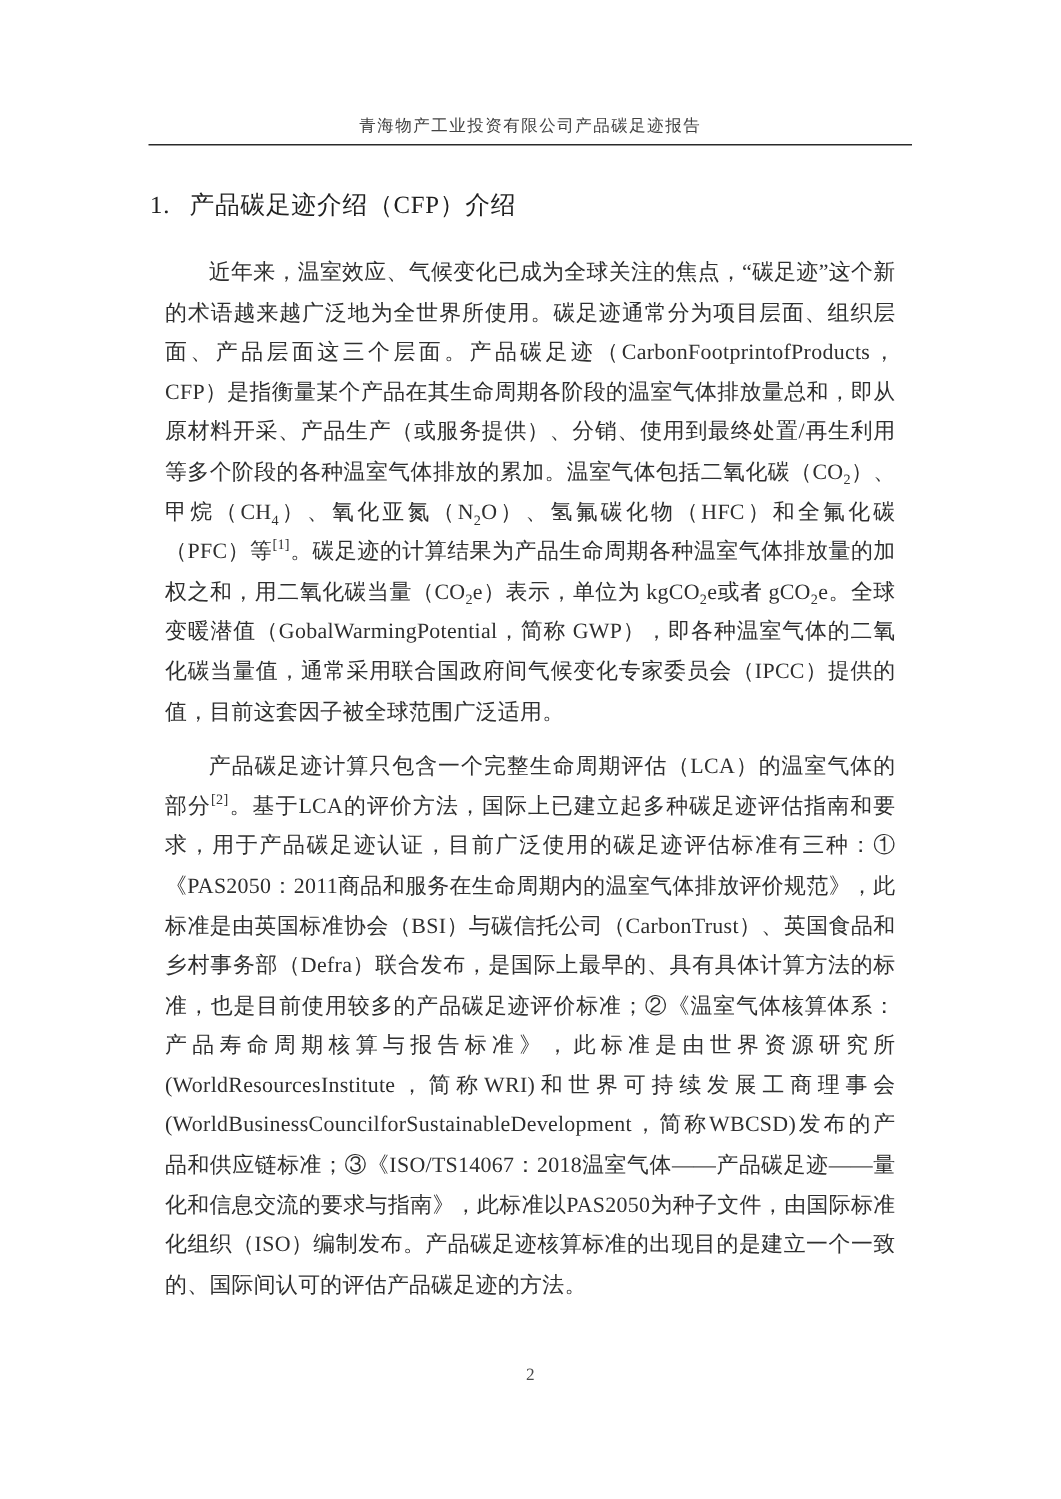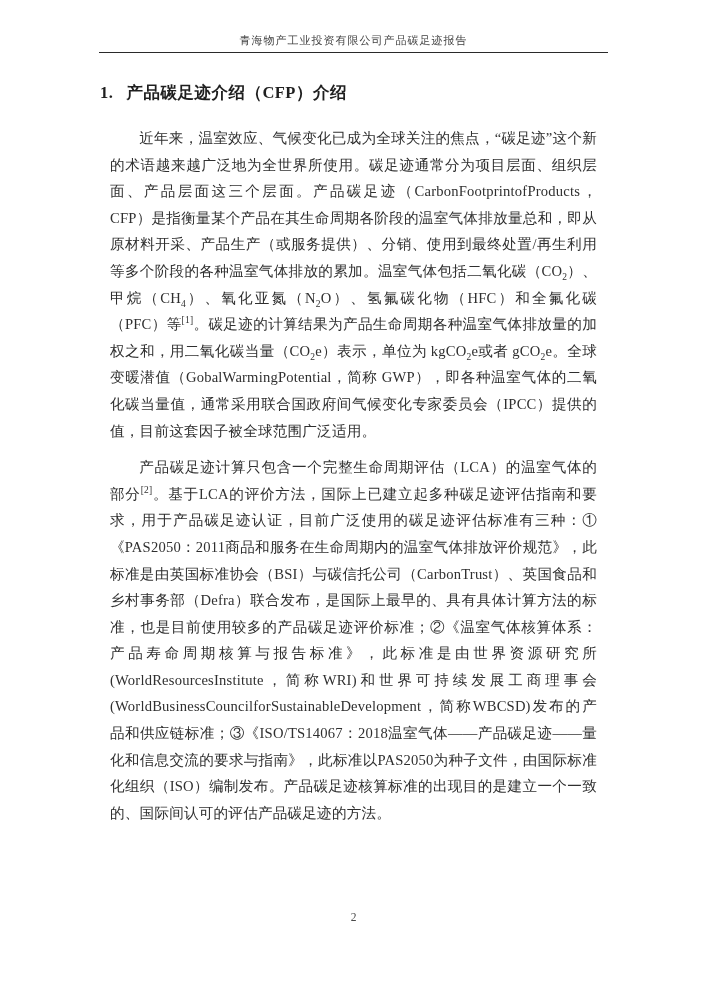--- a/index.html
+++ b/index.html
@@ -13,39 +13,40 @@
     width: 707px;
     height: 999px;
     margin: 0 auto;
     background: #ffffff;
     font-family: "Liberation Serif", "DejaVu Serif", serif;
     color: #2f2f2f;
     overflow: hidden;
     box-sizing: border-box;
   }
   .doc-header {
-    padding-top: 33px;
+    padding-top: 62px;
+    margin-top: 15px;
   }
   .header-title {
     text-align: center;
     font-size: 11px;
     letter-spacing: 1px;
     color: #424242;
     line-height: 14px;
   }
   .header-rule {
     height: 0;
     margin: 5px 99px 0 99px;
     border-bottom: 1.6px solid #2a2a2a;
   }
   .section-heading {
     margin: 29px 100px 0 100px;
     font-size: 16.5px;
     line-height: 22px;
-    font-weight: bold;
+    font-weight: normal;
     color: #1f1f1f;
     letter-spacing: 0.5px;
   }
   .heading-number {
     margin-right: 13px;
   }
   .body-text {
     margin: 21px 100px 0 100px;
     width: 507px;
   }

